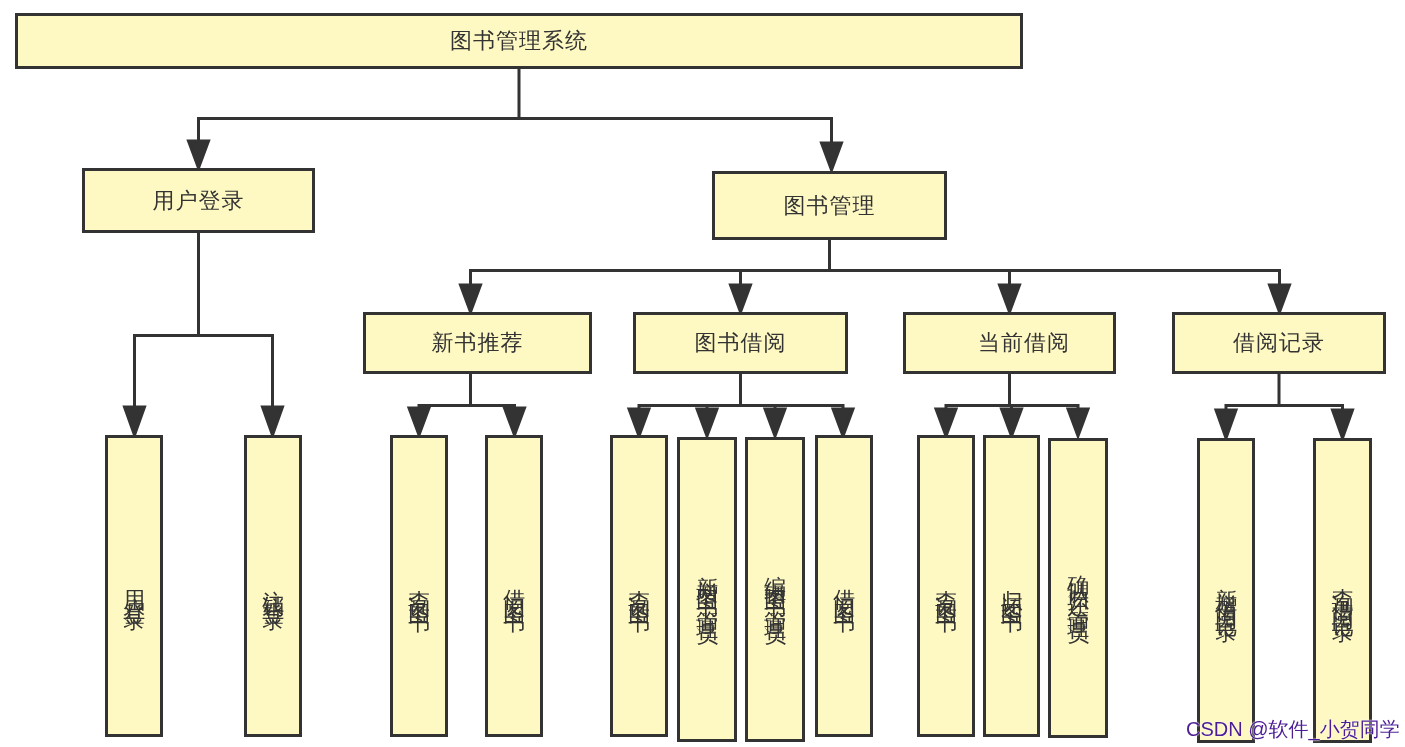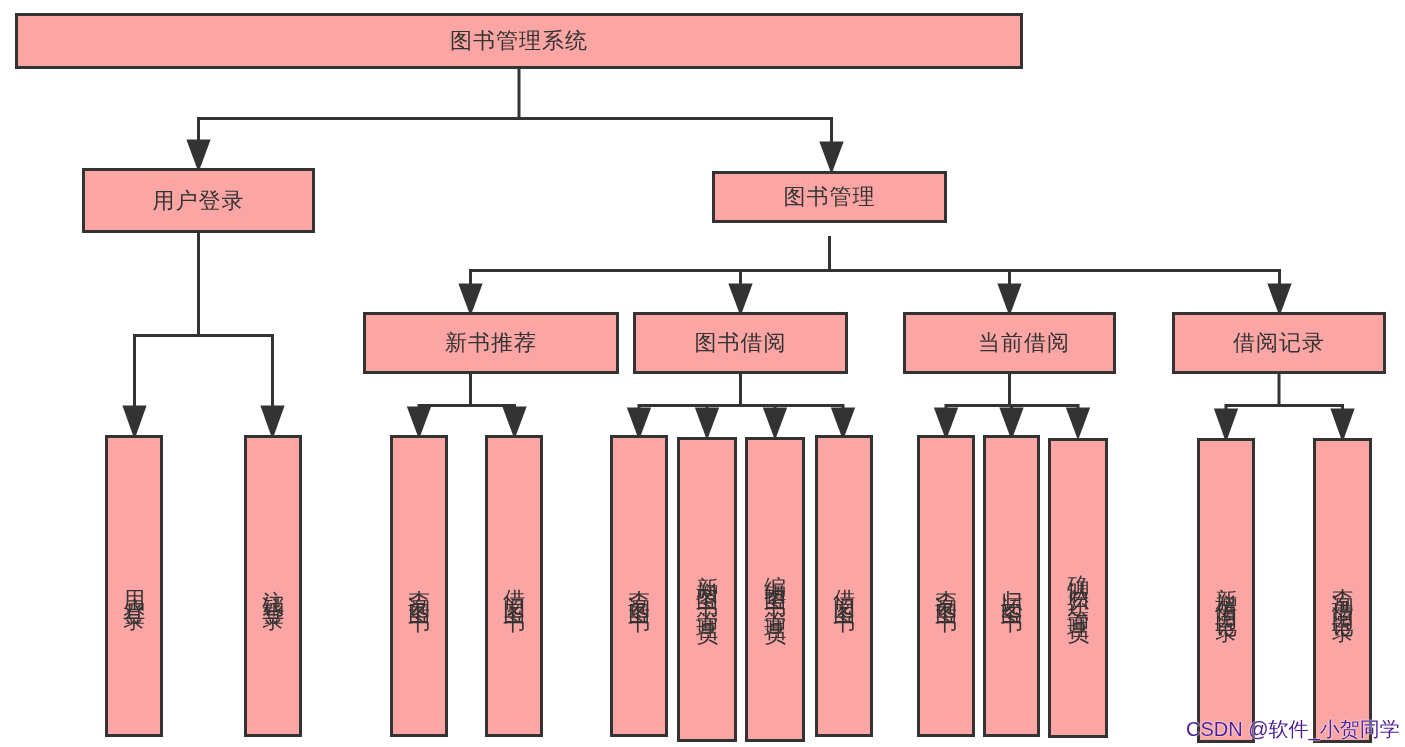--- a/index.html
+++ b/index.html
@@ -9,21 +9,21 @@
     height: 747px;
     background: #ffffff;
     font-family: "Liberation Sans", sans-serif;
     color: #333333;
     overflow: hidden;
   }
   .box {
     position: absolute;
     box-sizing: border-box;
     border: 3px solid #333333;
-    background: #fca5a5;
+    background: #fef9c3;
     display: flex;
     align-items: center;
     justify-content: center;
   }
   .box .lbl {
     font-size: 22px;
     color: #333333;
     letter-spacing: 1px;
     white-space: nowrap;
   }
@@ -107,25 +107,25 @@
     </g>
   </svg>
 
   <div class="box" style="left:15px; top:13px; width:1008px; height:56px;">
     <span class="lbl">图书管理系统</span>
   </div>
 
   <div class="box" style="left:82px; top:168px; width:233px; height:65px;">
     <span class="lbl">用户登录</span>
   </div>
-  <div class="box" style="left:712px; top:171px; width:235px; height:52px;">
+  <div class="box" style="left:712px; top:171px; width:235px; height:69px;">
     <span class="lbl">图书管理</span>
   </div>
 
-  <div class="box" style="left:363px; top:312px; width:256px; height:62px;">
+  <div class="box" style="left:363px; top:312px; width:229px; height:62px;">
     <span class="lbl">新书推荐</span>
   </div>
   <div class="box" style="left:633px; top:312px; width:215px; height:62px;">
     <span class="lbl">图书借阅</span>
   </div>
   <div class="box" style="left:903px; top:312px; width:213px; height:62px;padding-left:29px;">
     <span class="lbl">当前借阅</span>
   </div>
   <div class="box" style="left:1172px; top:312px; width:214px; height:62px;text-align:center;">
     <span class="lbl">借阅记录</span>

